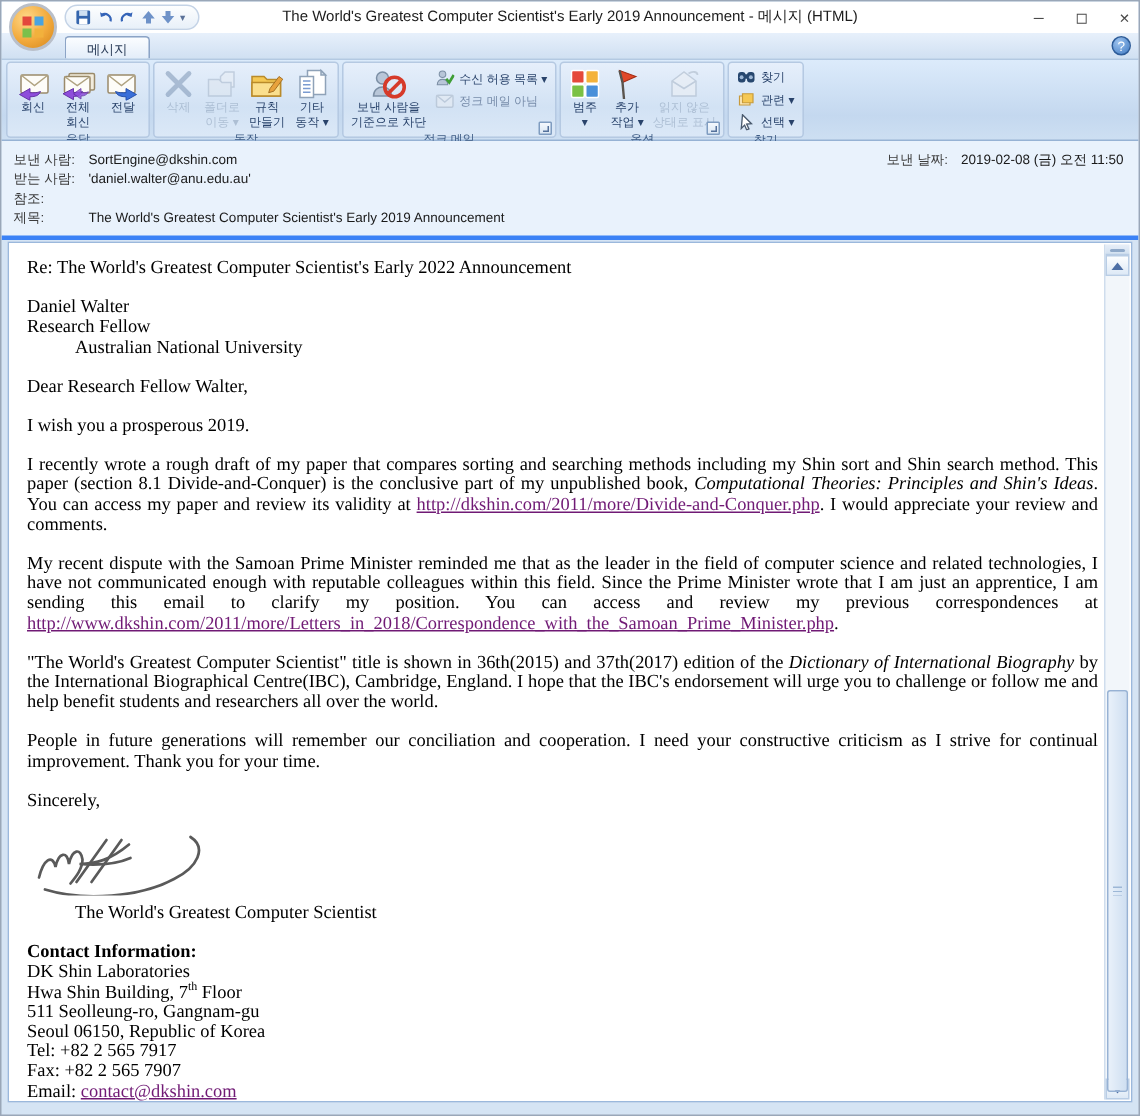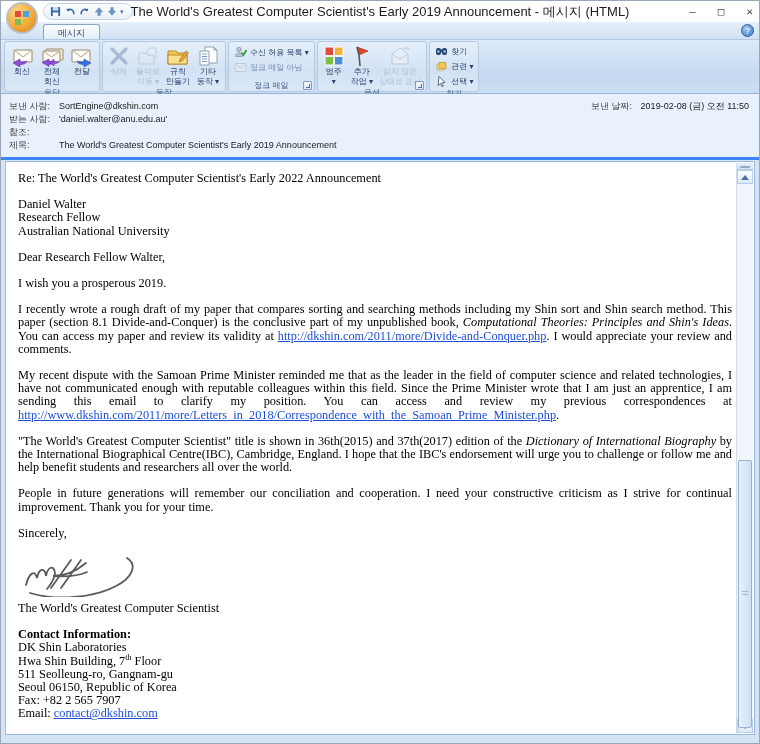--- a/index.html
+++ b/index.html
@@ -13,21 +13,21 @@
     display:flex; align-items:center; justify-content:center; cursor:pointer; }
   .office-logo { width:14px; height:14px; display:grid; grid-template-columns:6px 6px; grid-template-rows:6px 6px; gap:2px; }
   .office-logo i { display:block; }
   .office-logo i:nth-child(1){background:#e3483c;} .office-logo i:nth-child(2){background:#4aa3e0;}
   .office-logo i:nth-child(3){background:#7cc04b;} .office-logo i:nth-child(4){background:#f2b13c;}
   .qat { position:absolute; left:42px; top:2px; height:17px; display:flex; align-items:center; gap:3px;
     background:linear-gradient(#fdfefe,#e8f0f9); border:1px solid #c4d3e6; border-radius:9px; padding:0 8px 0 6px; }
   .qat svg { display:block; cursor:pointer; }
   .qat .caret { font-size:7px; color:#5b7299; cursor:pointer; }
   .title-text { position:absolute; left:0; right:0; top:0; height:18px; line-height:21px; text-align:center;
-    font-size:13px; color:#1c1c1c; pointer-events:none; }
+    font-size:10px; color:#1c1c1c; pointer-events:none; }
   .winbtns { position:absolute; right:6px; top:0; height:21px; display:flex; align-items:center; gap:22px; }
   .winbtn { font-size:11px; color:#4a4a4a; cursor:pointer; font-family:"DejaVu Sans Mono", monospace; }
 
   
   .tabrow { height:18px; background:linear-gradient(#e7f0fb,#d0e0f2); border-bottom:1px solid #b3c9e2; position:relative; flex:0 0 auto; }
   .tab { position:absolute; left:42px; top:2px; bottom:0; padding:2px 14px 0;
     background:linear-gradient(#fbfdff,#e3edf9); border:1px solid #8ca4c6; border-bottom:none;
     border-radius:3px 3px 0 0; font-size:9px; color:#2a3c58; cursor:pointer; }
   .help-btn { position:absolute; right:5px; top:2px; width:13px; height:13px; border-radius:50%;
     background:radial-gradient(circle at 35% 30%, #9ec4ef, #3f79c2); color:#fff; font-size:9px; line-height:13px;
@@ -57,22 +57,22 @@
   .hrow .hlabel { width:50px; color:#3c3c3c; flex:0 0 auto; }
   .sent-date { position:absolute; right:10px; top:6px; font-size:9px; color:#1a1a1a; }
   .sent-date .hlabel { color:#3c3c3c; margin-right:6px; }
 
   
   .body-wrap { flex:1; margin:1px 4px 8px; background:#ffffff; border:1px solid #9bb8dc; position:relative; overflow:hidden; }
   .email-body { position:absolute; inset:0 18px 0 0; padding:10px 4px 0 12px; overflow:hidden;
     font-family:"Liberation Serif", serif; font-size:12.3px; line-height:13.2px; color:#000; }
   .para { margin:0 0 13px; text-align:justify; }
   .tight { margin:0; text-align:left; }
-  .mb { margin-bottom:13px; }
-  .lnk { color:#1d4ed8; text-decoration:underline; cursor:pointer; }
+  .mb { margin-bottom:13px;margin-left:32px; }
+  .lnk { color:#701a75; text-decoration:underline; cursor:pointer; }
   em { font-style:italic; }
   strong { font-weight:bold; }
   sup { font-size:8px; vertical-align:super; line-height:0; }
   .sig-img { margin:3px 0 5px 2px; display:block; }
 
   
   .scrollbar { position:absolute; top:1px; right:1px; bottom:1px; width:17px; background:#f2f6fa;
     border-left:1px solid #cfdded; display:flex; flex-direction:column; }
   .sb-split { height:7px; background:linear-gradient(#e7eef8,#d4e2f1); border-bottom:1px solid #b9cde5; position:relative; cursor:row-resize; }
   .sb-split:after { content:""; position:absolute; left:3px; right:3px; top:3px; height:2px; background:#8fa9c9; border-radius:1px; }
@@ -218,20 +218,33 @@
           </span>
           <span class="btn-label">기타
 동작 ▾</span>
         </div>
       </div>
       <div class="rgroup-caption">동작</div>
     </div>
 
     <div class="rgroup">
       <div class="rgroup-body">
+        <div class="bigbtn">
+          <span class="ic">
+            <svg width="26" height="22" viewBox="0 0 26 22">
+                <circle cx="9" cy="7" r="4" fill="#b8c6d8" stroke="#7c8fa5" stroke-width="0"></circle>
+                <circle cx="9" cy="7" r="4" fill="#b8c6d8" stroke="#7c8fa5"></circle>
+                <path d="M3 19 c0-4 3-6 6-6 s6 2 6 6 z" fill="#b8c6d8" stroke="#7c8fa5"></path>
+                <circle cx="17" cy="13" r="6.5" fill="none" stroke="#d63a2a" stroke-width="2.4"></circle>
+                <path d="M12.6 17.5 L21.5 8.6" stroke="#d63a2a" stroke-width="2.4"></path>
+              </svg>
+          </span>
+          <span class="btn-label">보낸 사람을
+기준으로 차단</span>
+        </div>
         <div class="smallcol">
           <div class="smallbtn">
             <svg width="13" height="12" viewBox="0 0 13 12">
                 <circle cx="5" cy="3.5" r="2.2" fill="#b8c6d8" stroke="#7c8fa5" stroke-width=".7"></circle>
                 <path d="M1.5 10.5 c0-2.6 1.7-3.6 3.5-3.6 s3.5 1 3.5 3.6 z" fill="#b8c6d8" stroke="#7c8fa5" stroke-width=".7"></path>
                 <path d="M7.5 6.5 l2 2.5 3-5" fill="none" stroke="#3f9e36" stroke-width="1.8"></path>
               </svg>
             <span>수신 허용 목록 ▾</span>
           </div>
           <div class="smallbtn disabled">
@@ -363,20 +376,21 @@
           <path d="M66 10 C54 20 44 23 33 23 C46 24 58 23 67 19"></path>
           <path d="M10 40 C36 48 74 45 96 33 C112 25 118 12 107 5"></path>
         </g>
       </svg>
       <div class="tight mb"><span>The World's Greatest Computer Scientist</span></div>
       <div class="tight"><strong>Contact Information:</strong></div>
       <div class="tight"><span>DK Shin Laboratories</span></div>
       <div class="tight"><span>Hwa Shin Building, 7</span><sup>th</sup><span> Floor</span></div>
       <div class="tight"><span>511 Seolleung-ro, Gangnam-gu</span></div>
       <div class="tight"><span>Seoul 06150, Republic of Korea</span></div>
+      <div class="tight"><span>Tel: +82 2 565 7917</span></div>
       <div class="tight"><span>Fax: +82 2 565 7907</span></div>
       <div class="tight"><span>Email: </span><a class="lnk">contact@dkshin.com</a></div>
 
     </div>
 
     <div class="scrollbar">
       <div class="sb-split"></div>
       <div class="sb-btn sb-up"></div>
       <div class="sb-track">
         <div class="sb-thumb">

